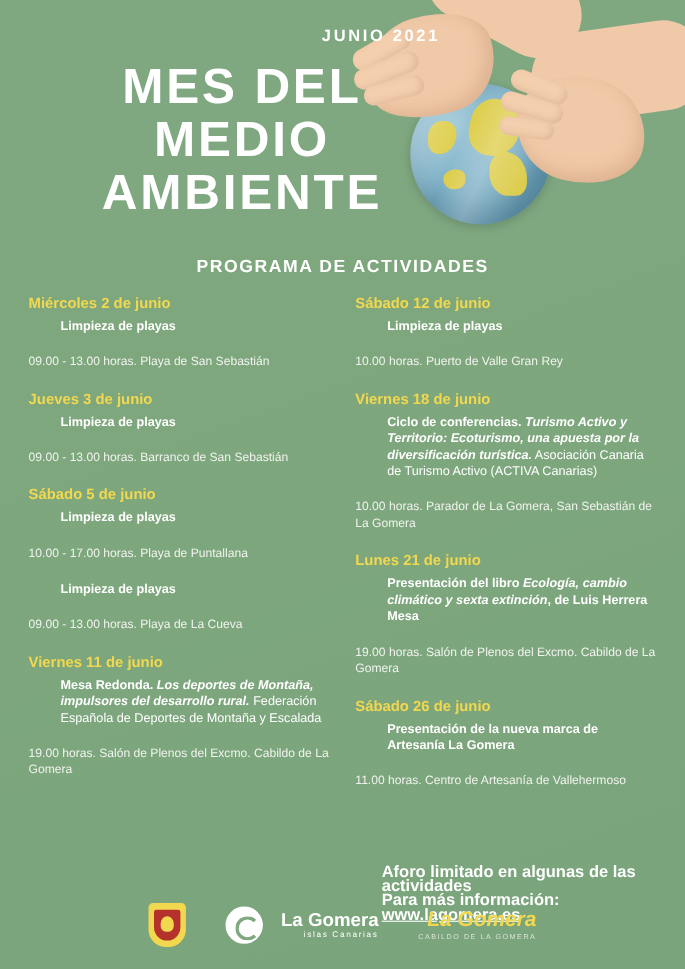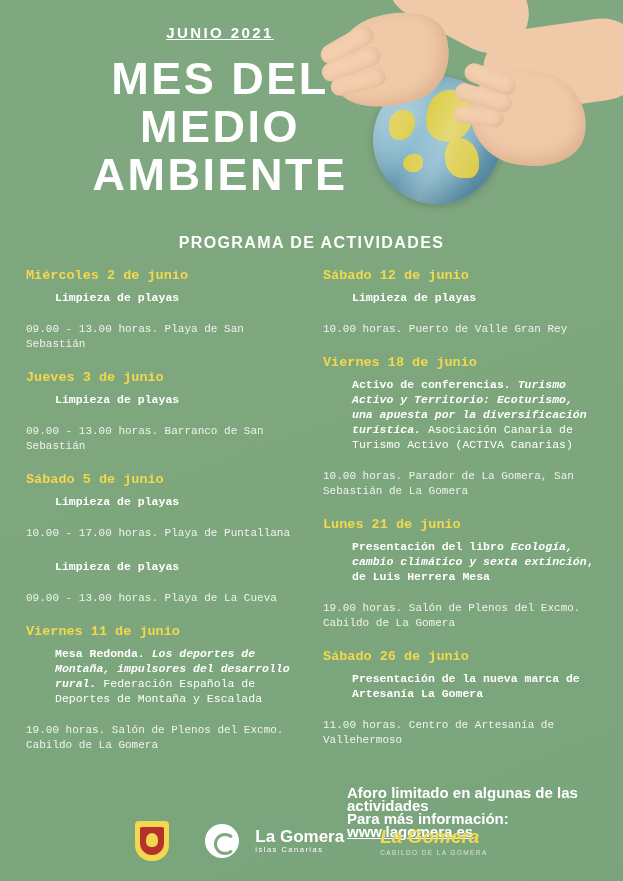--- a/index.html
+++ b/index.html
@@ -105,23 +105,22 @@
     position: absolute;
     top: 24px; left: 40px;
     width: 360px;
     z-index: 5;
   }
   .kicker {
     color: #ffffff;
     font-size: 15px;
     font-weight: bold;
     letter-spacing: 2.4px;
-    text-align: center;
+    text-align: right;
     margin-bottom: 14px;
-    text-decoration: underline;
   }
   .title {
     color: #ffffff;
     font-size: 45px;
     line-height: 48px;
     font-weight: bold;
     letter-spacing: 2.5px;
     text-align: center;
     text-transform: uppercase;
   }
@@ -137,21 +136,20 @@
     letter-spacing: 1.4px;
   }
 
   
   .cols {
     position: absolute;
     top: 268px; left: 26px;
     width: 572px;
     display: flex;
     gap: 22px;
-    font-family: Liberation Mono, monospace;
   }
   .col { width: 275px; }
   .ev { margin-bottom: 18px; }
   .ev-date {
     color: #f2d84f;
     font-size: 13.5px;
     font-weight: bold;
     margin-bottom: 7px;
   }
   .ev-desc {
@@ -207,21 +205,21 @@
     background: #b5312c;
     border-radius: 2px 2px 12px 12px;
   }
   .shield:after {
     content: "";
     position: absolute; left: 11px; top: 12px;
     width: 12px; height: 14px;
     background: #f2d84f;
     border-radius: 50% 50% 40% 40%;
   }
-  .lg2, .lg3 { display: flex; align-items: center; gap: 16px; }
+  .lg2, .lg3 { display: flex; align-items: center; gap: 16px; text-align: right; }
   .spiral {
     width: 34px; height: 34px;
     border-radius: 50%;
     background: #ffffff;
     position: relative;
   }
   .spiral:before {
     content: "";
     position: absolute; left: 9px; top: 9px;
     width: 16px; height: 16px;
@@ -303,21 +301,21 @@
         </div>
       </div>
     <div class="col" id="col-right">
         <div class="ev">
           <div class="ev-date">Sábado 12 de junio</div>
           <div class="ev-desc"><span>Limpieza de playas</span></div>
           <div class="ev-time">10.00 horas. Puerto de Valle Gran Rey</div>
         </div>
         <div class="ev">
           <div class="ev-date">Viernes 18 de junio</div>
-          <div class="ev-desc"><span>Activo de conferencias. </span><span class="it">Turismo Activo y Territorio: Ecoturismo, una apuesta por la diversificación turística.</span><span class="rg"> Asociación Canaria de Turismo Activo (ACTIVA Canarias)</span></div>
+          <div class="ev-desc"><span>Ciclo de conferencias. </span><span class="it">Turismo Activo y Territorio: Ecoturismo, una apuesta por la diversificación turística.</span><span class="rg"> Asociación Canaria de Turismo Activo (ACTIVA Canarias)</span></div>
           <div class="ev-time">10.00 horas. Parador de La Gomera, San Sebastián de La Gomera</div>
         </div>
         <div class="ev">
           <div class="ev-date">Lunes 21 de junio</div>
           <div class="ev-desc"><span>Presentación del libro </span><span class="it">Ecología, cambio climático y sexta extinción</span><span>, de Luis Herrera Mesa</span></div>
           <div class="ev-time">19.00 horas. Salón de Plenos del Excmo. Cabildo de La Gomera</div>
         </div>
         <div class="ev">
           <div class="ev-date">Sábado 26 de junio</div>
           <div class="ev-desc"><span>Presentación de la nueva marca de Artesanía La Gomera</span></div>

